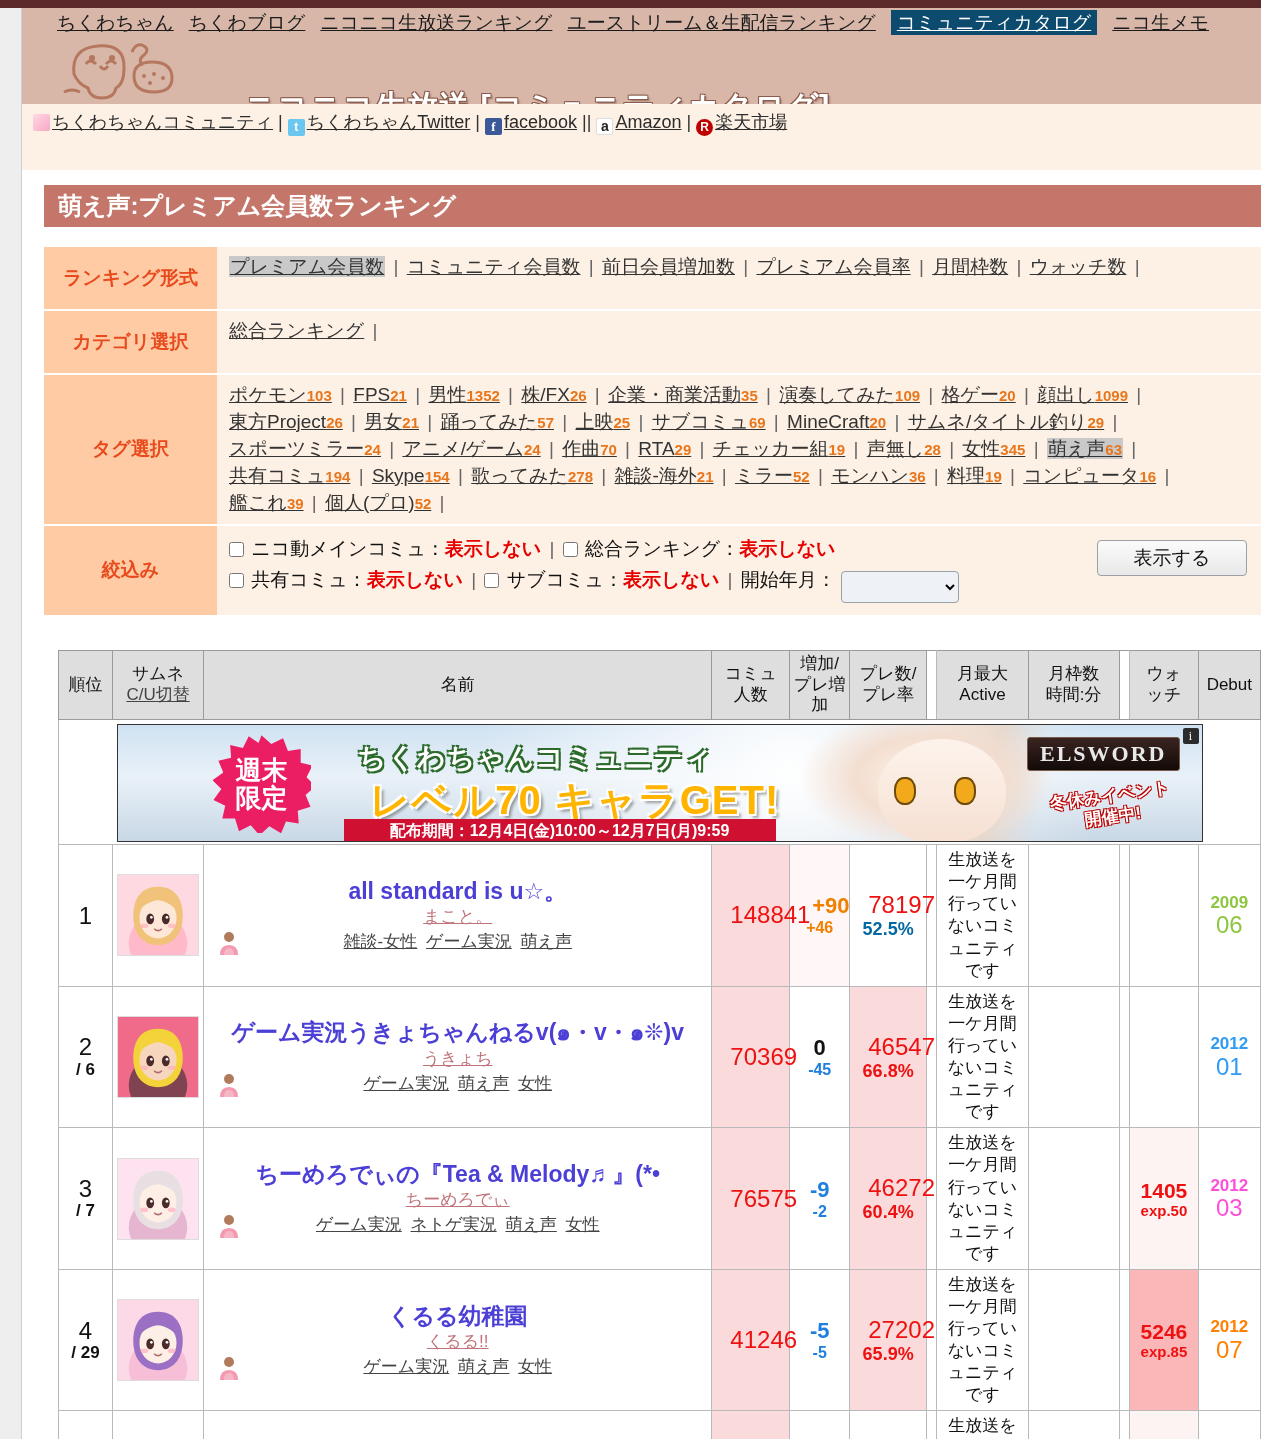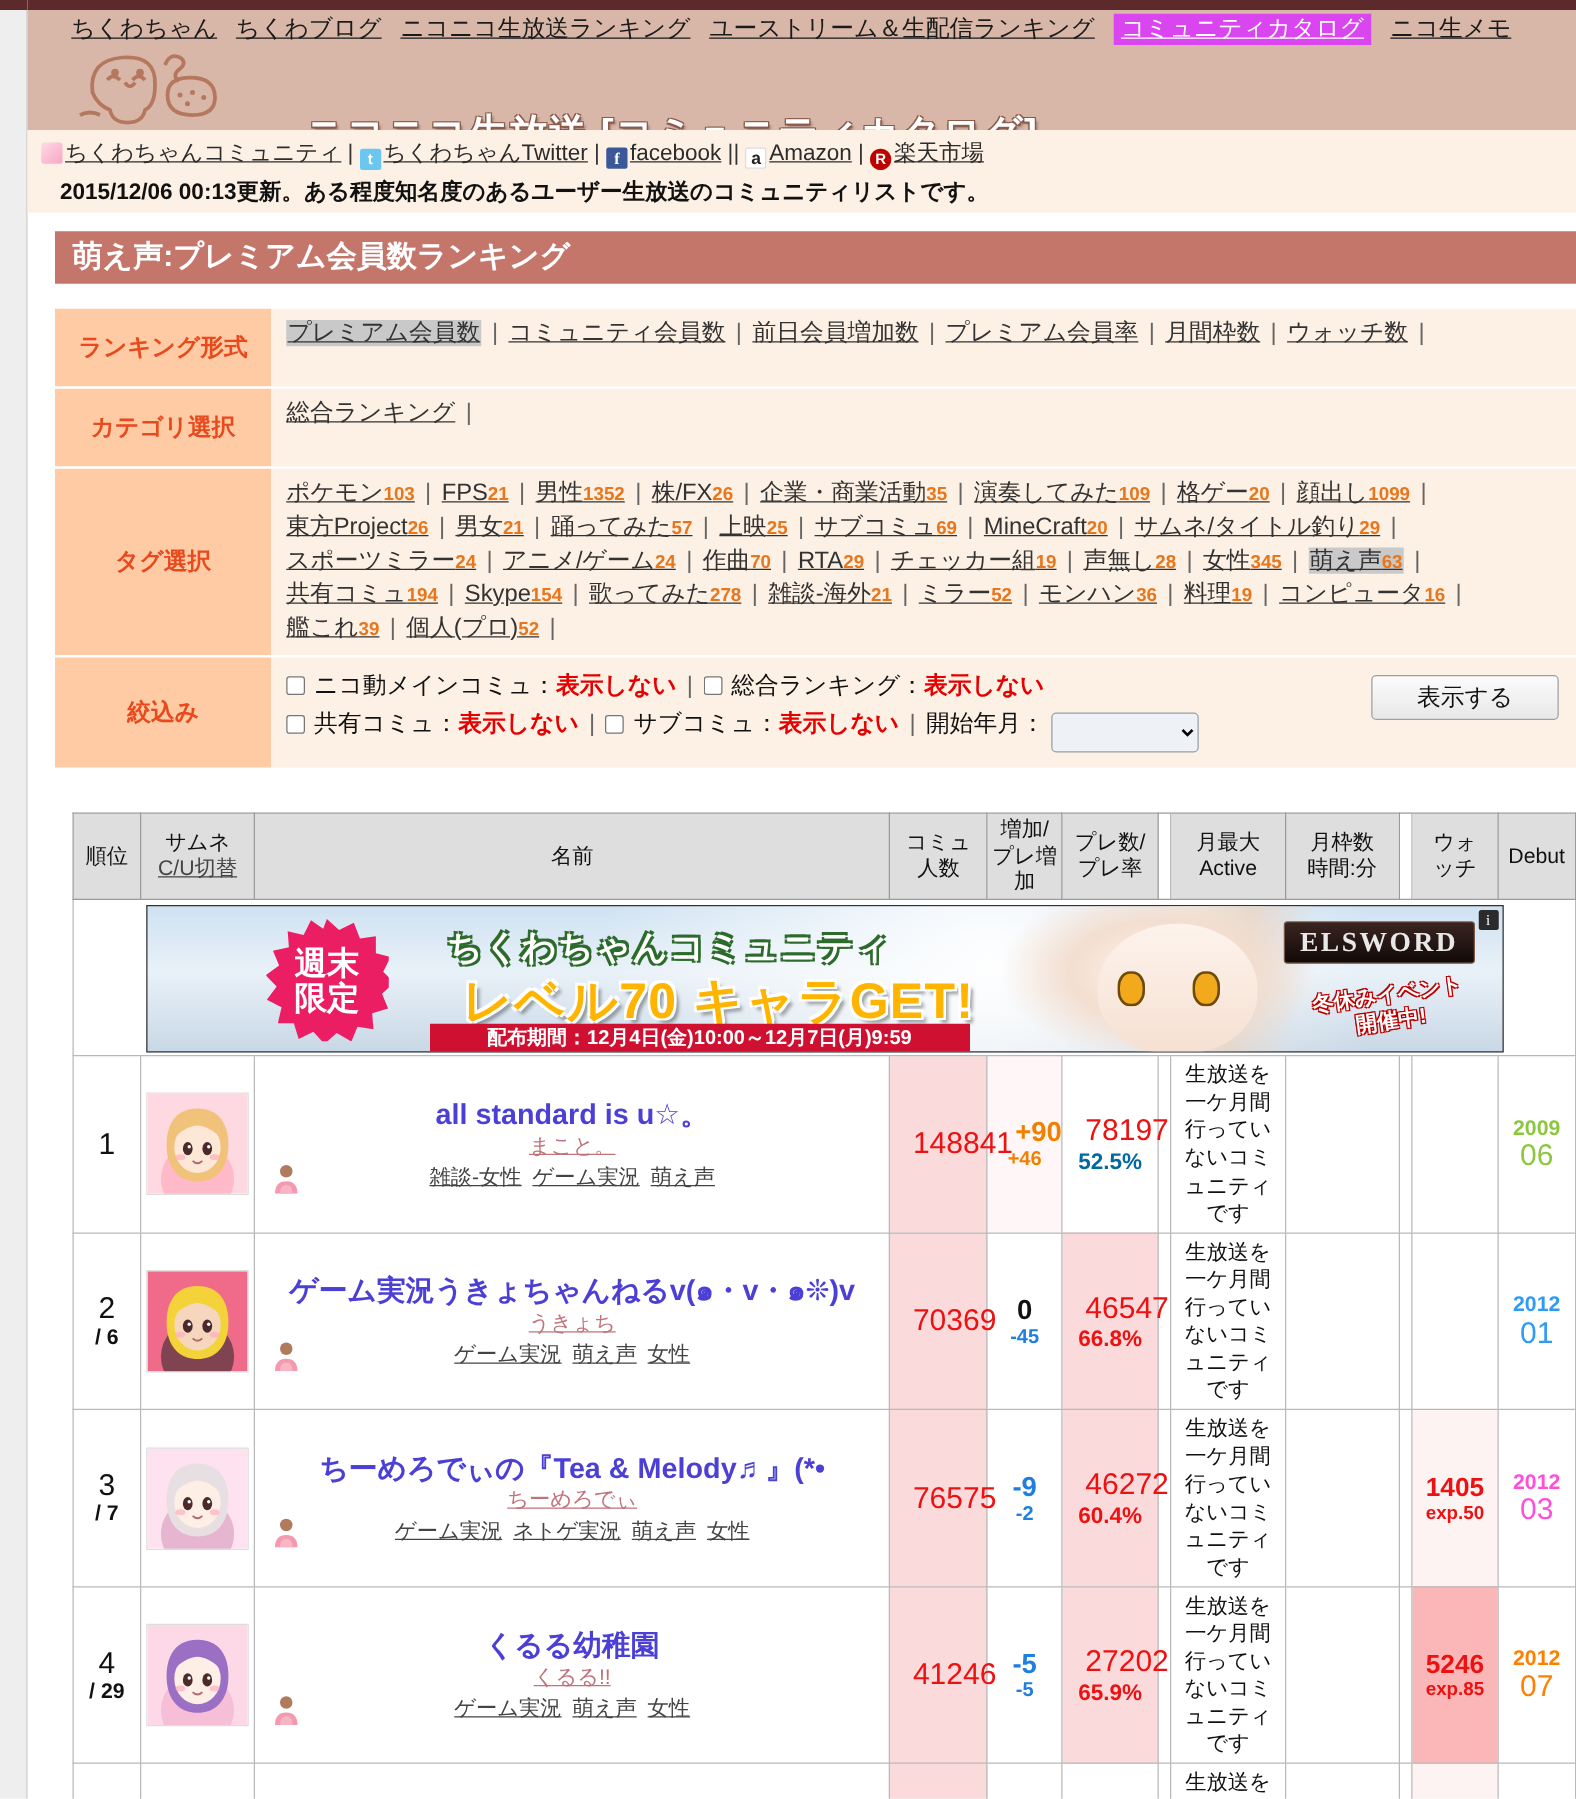--- a/index.html
+++ b/index.html
@@ -24,21 +24,21 @@
   #topnav {
     position:absolute; left:0; top:10px; width:100%; height:30px;
     font-size:19px; color:#222; white-space:nowrap;
     padding-left:35px;
   }
   #topnav a {
     color:#1b1b1b; text-decoration:underline; margin-right:15px;
     font-family:"Liberation Sans", sans-serif;
   }
   #topnav a.current {
-    background:#d946ef; color:#ffffff; padding:2px 6px; text-decoration:underline;
+    background:#0c4a6e; color:#ffffff; padding:2px 6px; text-decoration:underline;
   }
   #brandrow { position:absolute; left:0; top:40px; width:100%; height:64px; }
   #logo { position:absolute; left:38px; top:-6px; width:180px; height:68px; }
   #brandtitle {
     position:absolute; left:222px; top:46px;
     font-size:31px; font-weight:bold; color:#ffffff;
     text-shadow: 1px 1px 0 #8a5a4a, -1px 1px 0 #8a5a4a, 1px -1px 0 #8a5a4a, -1px -1px 0 #8a5a4a, 2px 2px 2px rgba(90,50,40,.5);
     letter-spacing:1px; white-space:nowrap;
   }
 
@@ -220,21 +220,20 @@
           <circle cx="103" cy="44" r="2" fill="#b5785f" stroke="none"></circle>
           <circle cx="90" cy="49" r="2" fill="#b5785f" stroke="none"></circle>
         </g>
       </svg>
       <div id="brandtitle">ニコニコ生放送 [コミュニティカタログ]</div>
     </div>
   </div>
 
   <div id="subhead"></div>
   <div id="sociallinks"><span class="favico ic-rss"></span><a href="#">ちくわちゃんコミュニティ</a><span class="sep">|</span><span class="favico ic-tw">t</span><a href="#">ちくわちゃんTwitter</a><span class="sep">|</span><span class="favico ic-fb">f</span><a href="#">facebook</a><span class="sep">||</span><span class="favico ic-az">a</span><a href="#">Amazon</a><span class="sep">|</span><span class="favico ic-rk">R</span><a href="#">楽天市場</a></div>
-  <div id="updateline">2015/12/06 00:13更新。ある程度知名度のあるユーザー生放送のコミュニティリストです。</div>
 
   <div id="titlebar">萌え声:プレミアム会員数ランキング</div>
 
   <div id="filters">
 
     <div class="frow">
       <div class="flabel">ランキング形式</div>
       <div class="fbody" id="fmt-body"><a href="#" class="sel">プレミアム会員数</a><span class="bar"> | </span><a href="#">コミュニティ会員数</a><span class="bar"> | </span><a href="#">前日会員増加数</a><span class="bar"> | </span><a href="#">プレミアム会員率</a><span class="bar"> | </span><a href="#">月間枠数</a><span class="bar"> | </span><a href="#">ウォッチ数</a><span class="bar"> | </span></div>
     </div>
 

